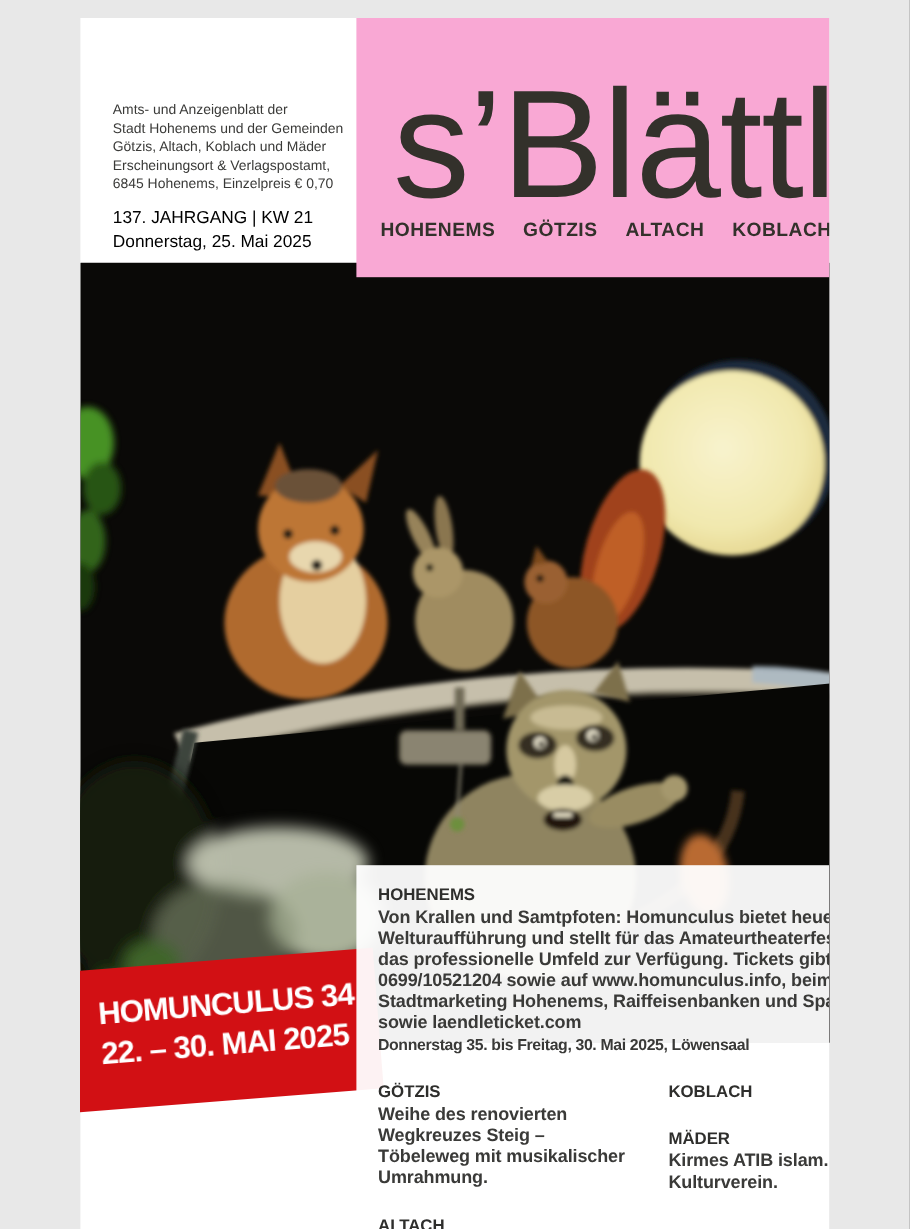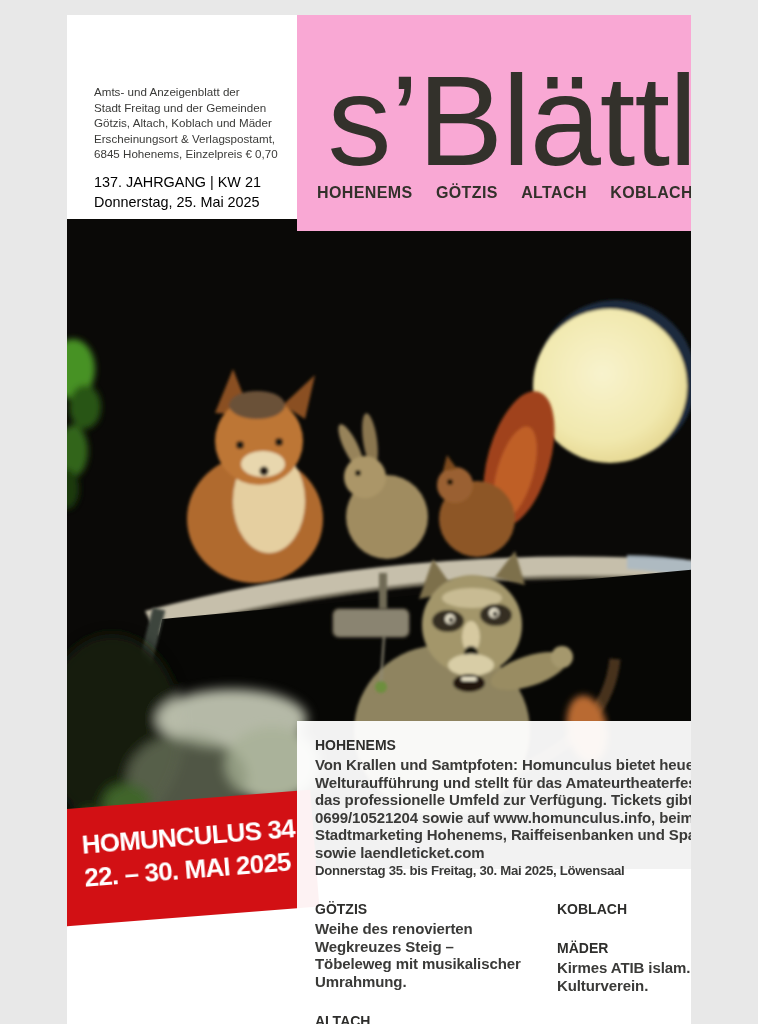--- a/index.html
+++ b/index.html
@@ -64,21 +64,21 @@
   .col-r { width:222px; }
   .ev-block { margin-bottom:21px; }
 </style>
 </head>
 <body>
 
 <div class="page">
 
   <div class="imprint">
     <div>Amts- und Anzeigenblatt der</div>
-    <div>Stadt Freitag und der Gemeinden</div>
+    <div>Stadt Hohenems und der Gemeinden</div>
     <div>Götzis, Altach, Koblach und Mäder</div>
     <div>Erscheinungsort &amp; Verlagspostamt,</div>
     <div>6845 Hohenems, Einzelpreis € 0,70</div>
   </div>
 
   <div class="issue">
     <div>137. JAHRGANG | KW 21</div>
     <div>Donnerstag, 25. Mai 2025</div>
   </div>
 

